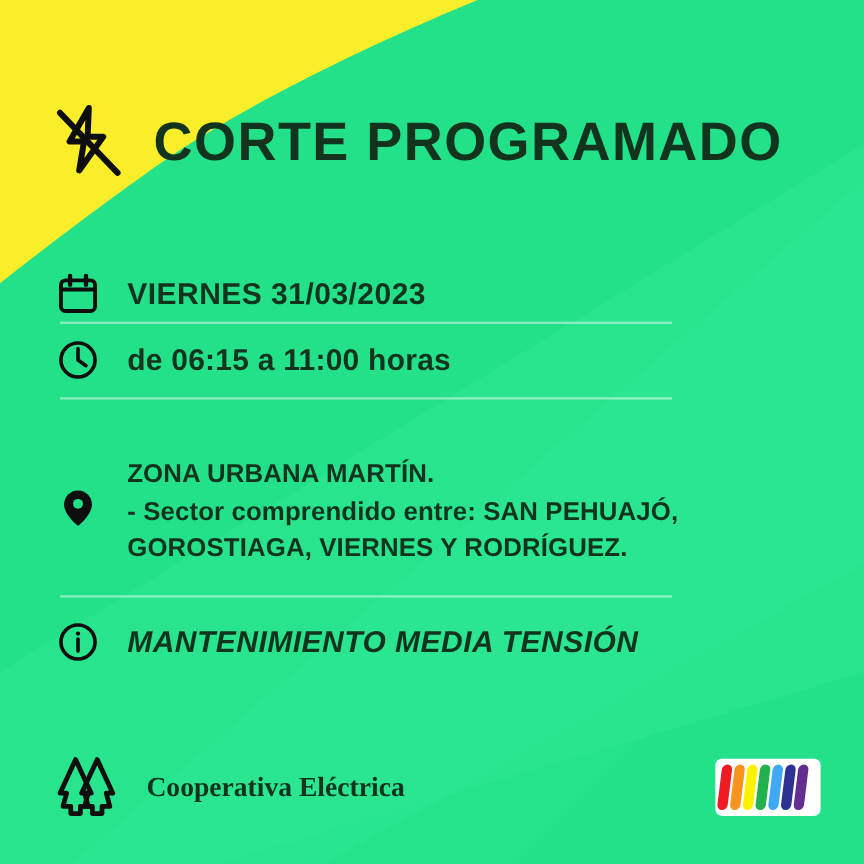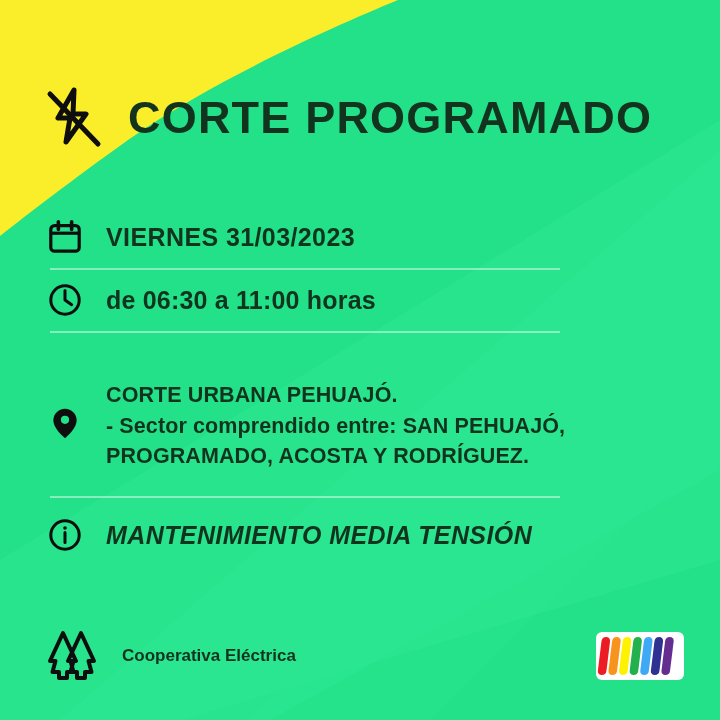--- a/index.html
+++ b/index.html
@@ -68,21 +68,21 @@
     display: flex;
     align-items: center;
     justify-content: center;
   }
   .row .txt {
     color: #12331E;
     font-weight: bold;
     font-family: "Liberation Sans", sans-serif;
   }
 
-  #row-date  { top: 218px; }
+  #row-date  { top: 226px; }
   #row-time  { top: 281px; }
   #row-zone  { top: 380px; align-items: flex-start; }
   #row-work  { top: 516px; font-style: italic; }
 
   #row-date .txt { font-size: 25px; letter-spacing: 0.4px; }
   #row-time .txt { font-size: 25px; letter-spacing: 0.2px; }
   #row-work .txt { font-size: 25px; letter-spacing: 0.4px; }
 
   #row-zone .ico { margin-top: 24px; }
   #row-zone .txt {
@@ -110,23 +110,23 @@
     left: 42px;
     top: 628px;
     display: flex;
     align-items: center;
     gap: 20px;
   }
   .coop-mark { width: 60px; height: 56px; flex: none; }
   .coop-name {
     color: #12331E;
     font-weight: bold;
-    font-size: 17px;
+    font-size: 23px;
     line-height: 1.32;
-    font-family: Liberation Sans, sans-serif;
+    font-family: Liberation Serif, serif;
   }
   .coop-name div { white-space: nowrap; }
 
   .pride-mark {
     position: absolute;
     left: 596px;
     top: 632px;
     width: 88px;
     height: 48px;
   }
@@ -172,35 +172,35 @@
   </div>
   <div class="divider" id="div-1"></div>
 
   <div class="row" id="row-time">
     <span class="ico">
       <svg viewBox="0 0 38 38" width="36" height="36" xmlns="http://www.w3.org/2000/svg">
         <circle cx="19" cy="19" r="15" fill="none" stroke="#0E0E0E" stroke-width="3.2"></circle>
         <path d="M19 9 L19 19 L26 24" fill="none" stroke="#0E0E0E" stroke-width="3.2" stroke-linecap="round" stroke-linejoin="round"></path>
       </svg>
     </span>
-    <span class="txt">de 06:30 a 11:00 horas</span>
+    <span class="txt">de 06:15 a 11:00 horas</span>
   </div>
   <div class="divider" id="div-2"></div>
 
   <div class="row" id="row-zone">
     <span class="ico">
       <svg viewBox="0 0 38 38" width="34" height="34" xmlns="http://www.w3.org/2000/svg">
         <path d="M19 3 C11.8 3 6 8.8 6 16 C6 26 19 36 19 36 C19 36 32 26 32 16 C32 8.8 26.2 3 19 3 Z" fill="#0E0E0E"></path>
         <circle cx="19" cy="15.5" r="4.6" fill="#23E189"></circle>
       </svg>
     </span>
     <span class="txt">
-      <div>CORTE URBANA PEHUAJÓ.</div>
+      <div>ZONA URBANA MARTÍN.</div>
       <div>- Sector comprendido entre: SAN PEHUAJÓ,</div>
-      <div>PROGRAMADO, ACOSTA Y RODRÍGUEZ.</div>
+      <div>GOROSTIAGA, VIERNES Y RODRÍGUEZ.</div>
     </span>
   </div>
   <div class="divider" id="div-3"></div>
 
   <div class="row" id="row-work">
     <span class="ico">
       <svg viewBox="0 0 38 38" width="36" height="36" xmlns="http://www.w3.org/2000/svg">
         <circle cx="19" cy="19" r="15" fill="none" stroke="#0E0E0E" stroke-width="3.2"></circle>
         <circle cx="19" cy="11.6" r="1.9" fill="#0E0E0E"></circle>
         <line x1="19" y1="16.5" x2="19" y2="27" stroke="#0E0E0E" stroke-width="3.2" stroke-linecap="round"></line>

